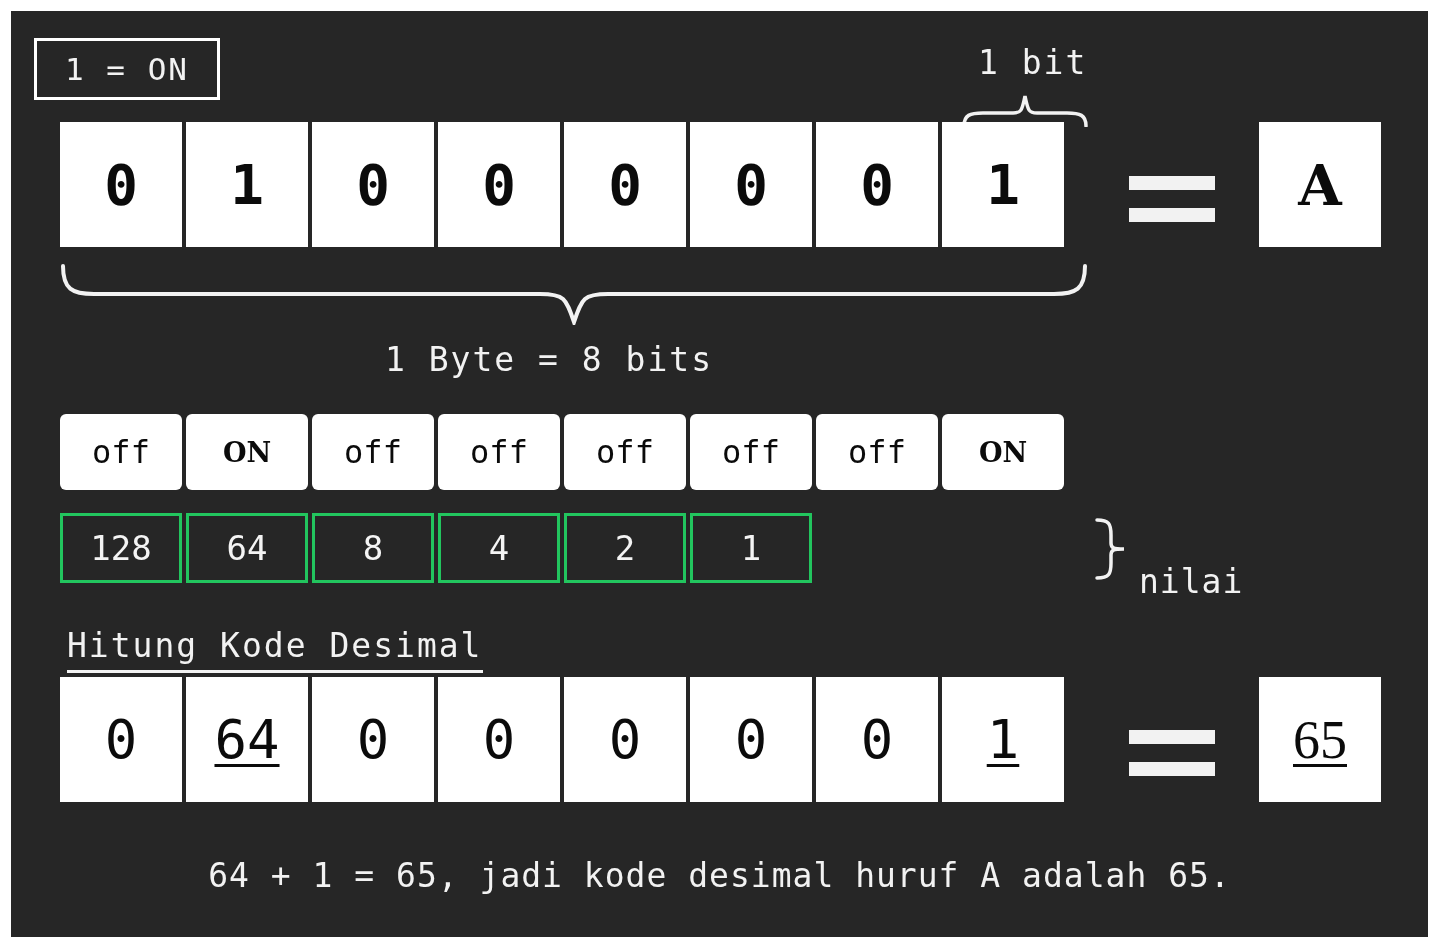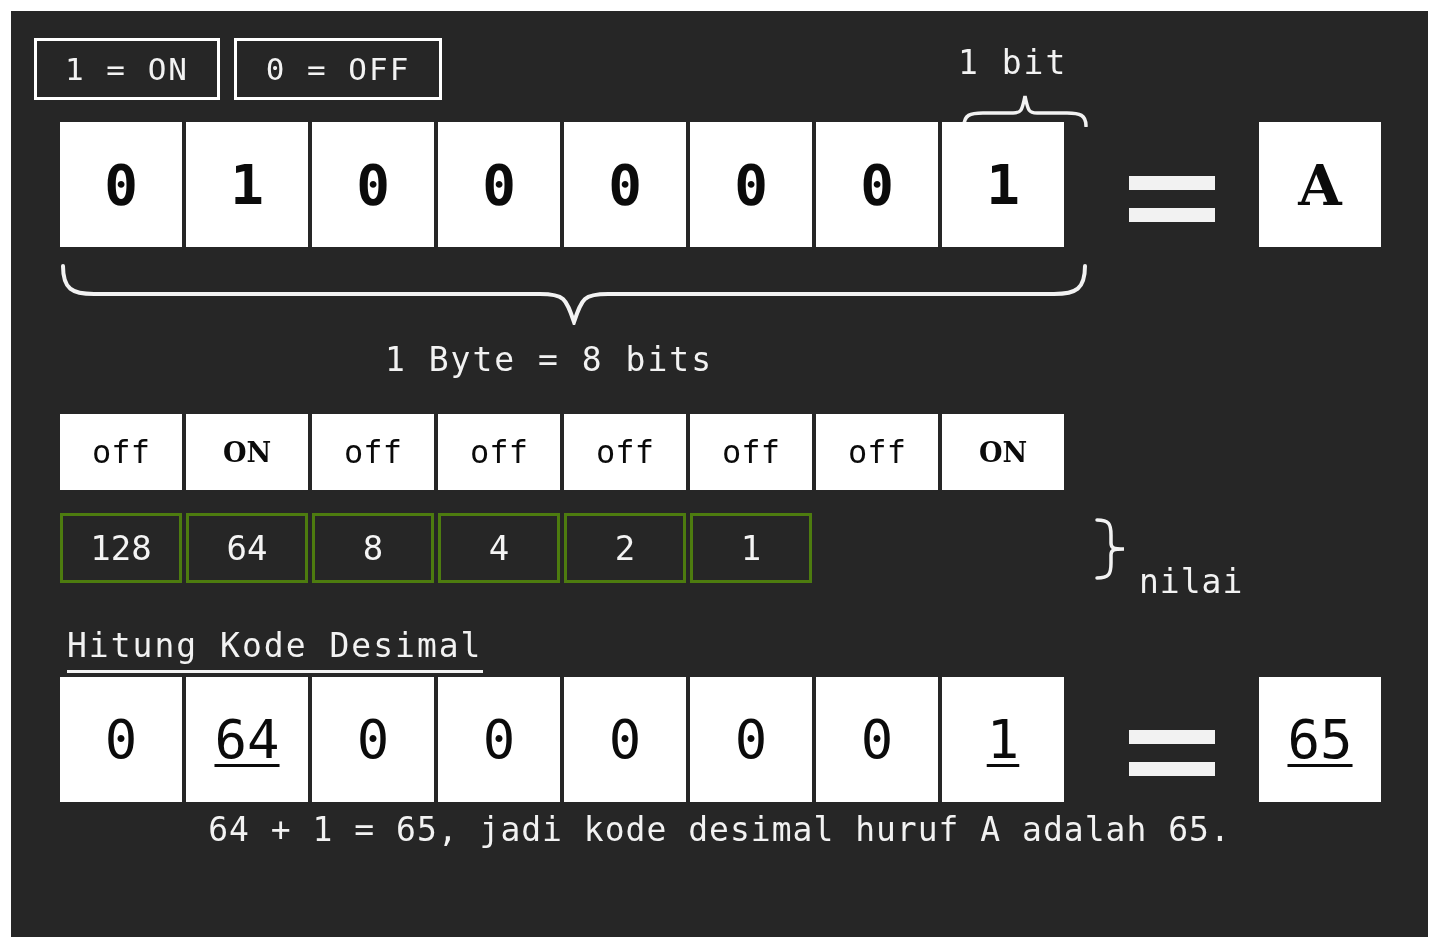--- a/index.html
+++ b/index.html
@@ -62,38 +62,39 @@
     font-weight: bold;
   }
 
   
   #onoff-row { left: 49px; top: 403px; }
   #onoff-row .wcell {
     width: 122px;
     height: 76px;
     font-size: 32px;
     font-family: "DejaVu Serif", "Liberation Serif", serif;
+    border-radius: 6px;
   }
   #onoff-row .wcell.on {
     font-weight: bold;
     font-size: 27px;
   }
   #onoff-row .wcell.off {
     font-family: "DejaVu Sans Mono", "Liberation Mono", monospace;
     font-size: 32px;
   }
 
   
   #nilai-row { left: 49px; top: 502px; }
   #nilai-row .dcell {
     width: 122px;
     height: 70px;
     box-sizing: border-box;
     background: #262626;
-    border: 3px solid #4d7c0f;
+    border: 3px solid #22c55e;
     color: #f4f4f4;
     font-size: 34px;
     display: flex;
     align-items: center;
     justify-content: center;
   }
 
   
   #dec-row { left: 49px; top: 666px; }
   #dec-row .wcell {
@@ -125,62 +126,60 @@
   #equals-bot { left: 1118px; top: 719px; }
 
   
   .result-box {
     position: absolute;
     background: #ffffff;
     color: #0b0b0b;
     display: flex;
     align-items: center;
     justify-content: center;
+    font-family: Liberation Serif, serif;
   }
   #result-letter {
     left: 1248px; top: 111px; width: 122px; height: 125px;
     font-size: 56px; font-weight: bold;
     font-family: "DejaVu Serif", "Liberation Serif", serif;
   }
   #result-decimal {
     left: 1248px; top: 666px; width: 122px; height: 125px;
     font-size: 54px;
   }
 
   
   .brace-svg { position: absolute; }
 
   
   .lbl {
     position: absolute;
     color: #f2f2f2;
     white-space: pre;
   }
-  #label-1bit   { left: 947px;  top: 32px;  font-size: 33px; letter-spacing: 2px; }
+  #label-1bit   { left: 967px;  top: 32px;  font-size: 33px; letter-spacing: 2px; }
   #label-byte   { left: 374px;  top: 329px; font-size: 33px; letter-spacing: 2px; text-align: center; }
   #label-nilai  { left: 1128px; top: 527px; font-size: 33px; letter-spacing: 1px; margin-top: 24px; }
   #label-hitung {
     left: 56px; top: 615px; font-size: 33px; letter-spacing: 2px;
     border-bottom: 3px solid #f2f2f2; padding-bottom: 5px;
   }
   #caption {
-    left: 0; top: 799px; width: 1417px; text-align: center;
+    left: 0; top: 845px; width: 1417px; text-align: center;
     font-size: 33px; letter-spacing: 1px;
   }
 </style>
 </head>
 <body>
 
 <div id="panel">
 
   <div id="legend-on" class="legend-box">
     <span>1 = ON</span>
-  </div>
-  <div id="legend-off" class="legend-box">
-    <span>0 = OFF</span>
   </div>
 
   <div id="label-1bit" class="lbl">1 bit</div>
   <svg class="brace-svg" style="left:950px; top:82px;" width="128" height="34" viewBox="0 0 128 34">
     <path d="M3,33 C3,22 9,20 22,20 L52,20 C60,20 61,18 64,3 C67,18 68,20 76,20 L106,20 C119,20 125,22 125,33" fill="none" stroke="#f2f2f2" stroke-width="3.5" stroke-linecap="round"></path>
   </svg>
 
   <div id="bit-row" class="cell-row">
     <div class="wcell">0</div>
     <div class="wcell">1</div>

